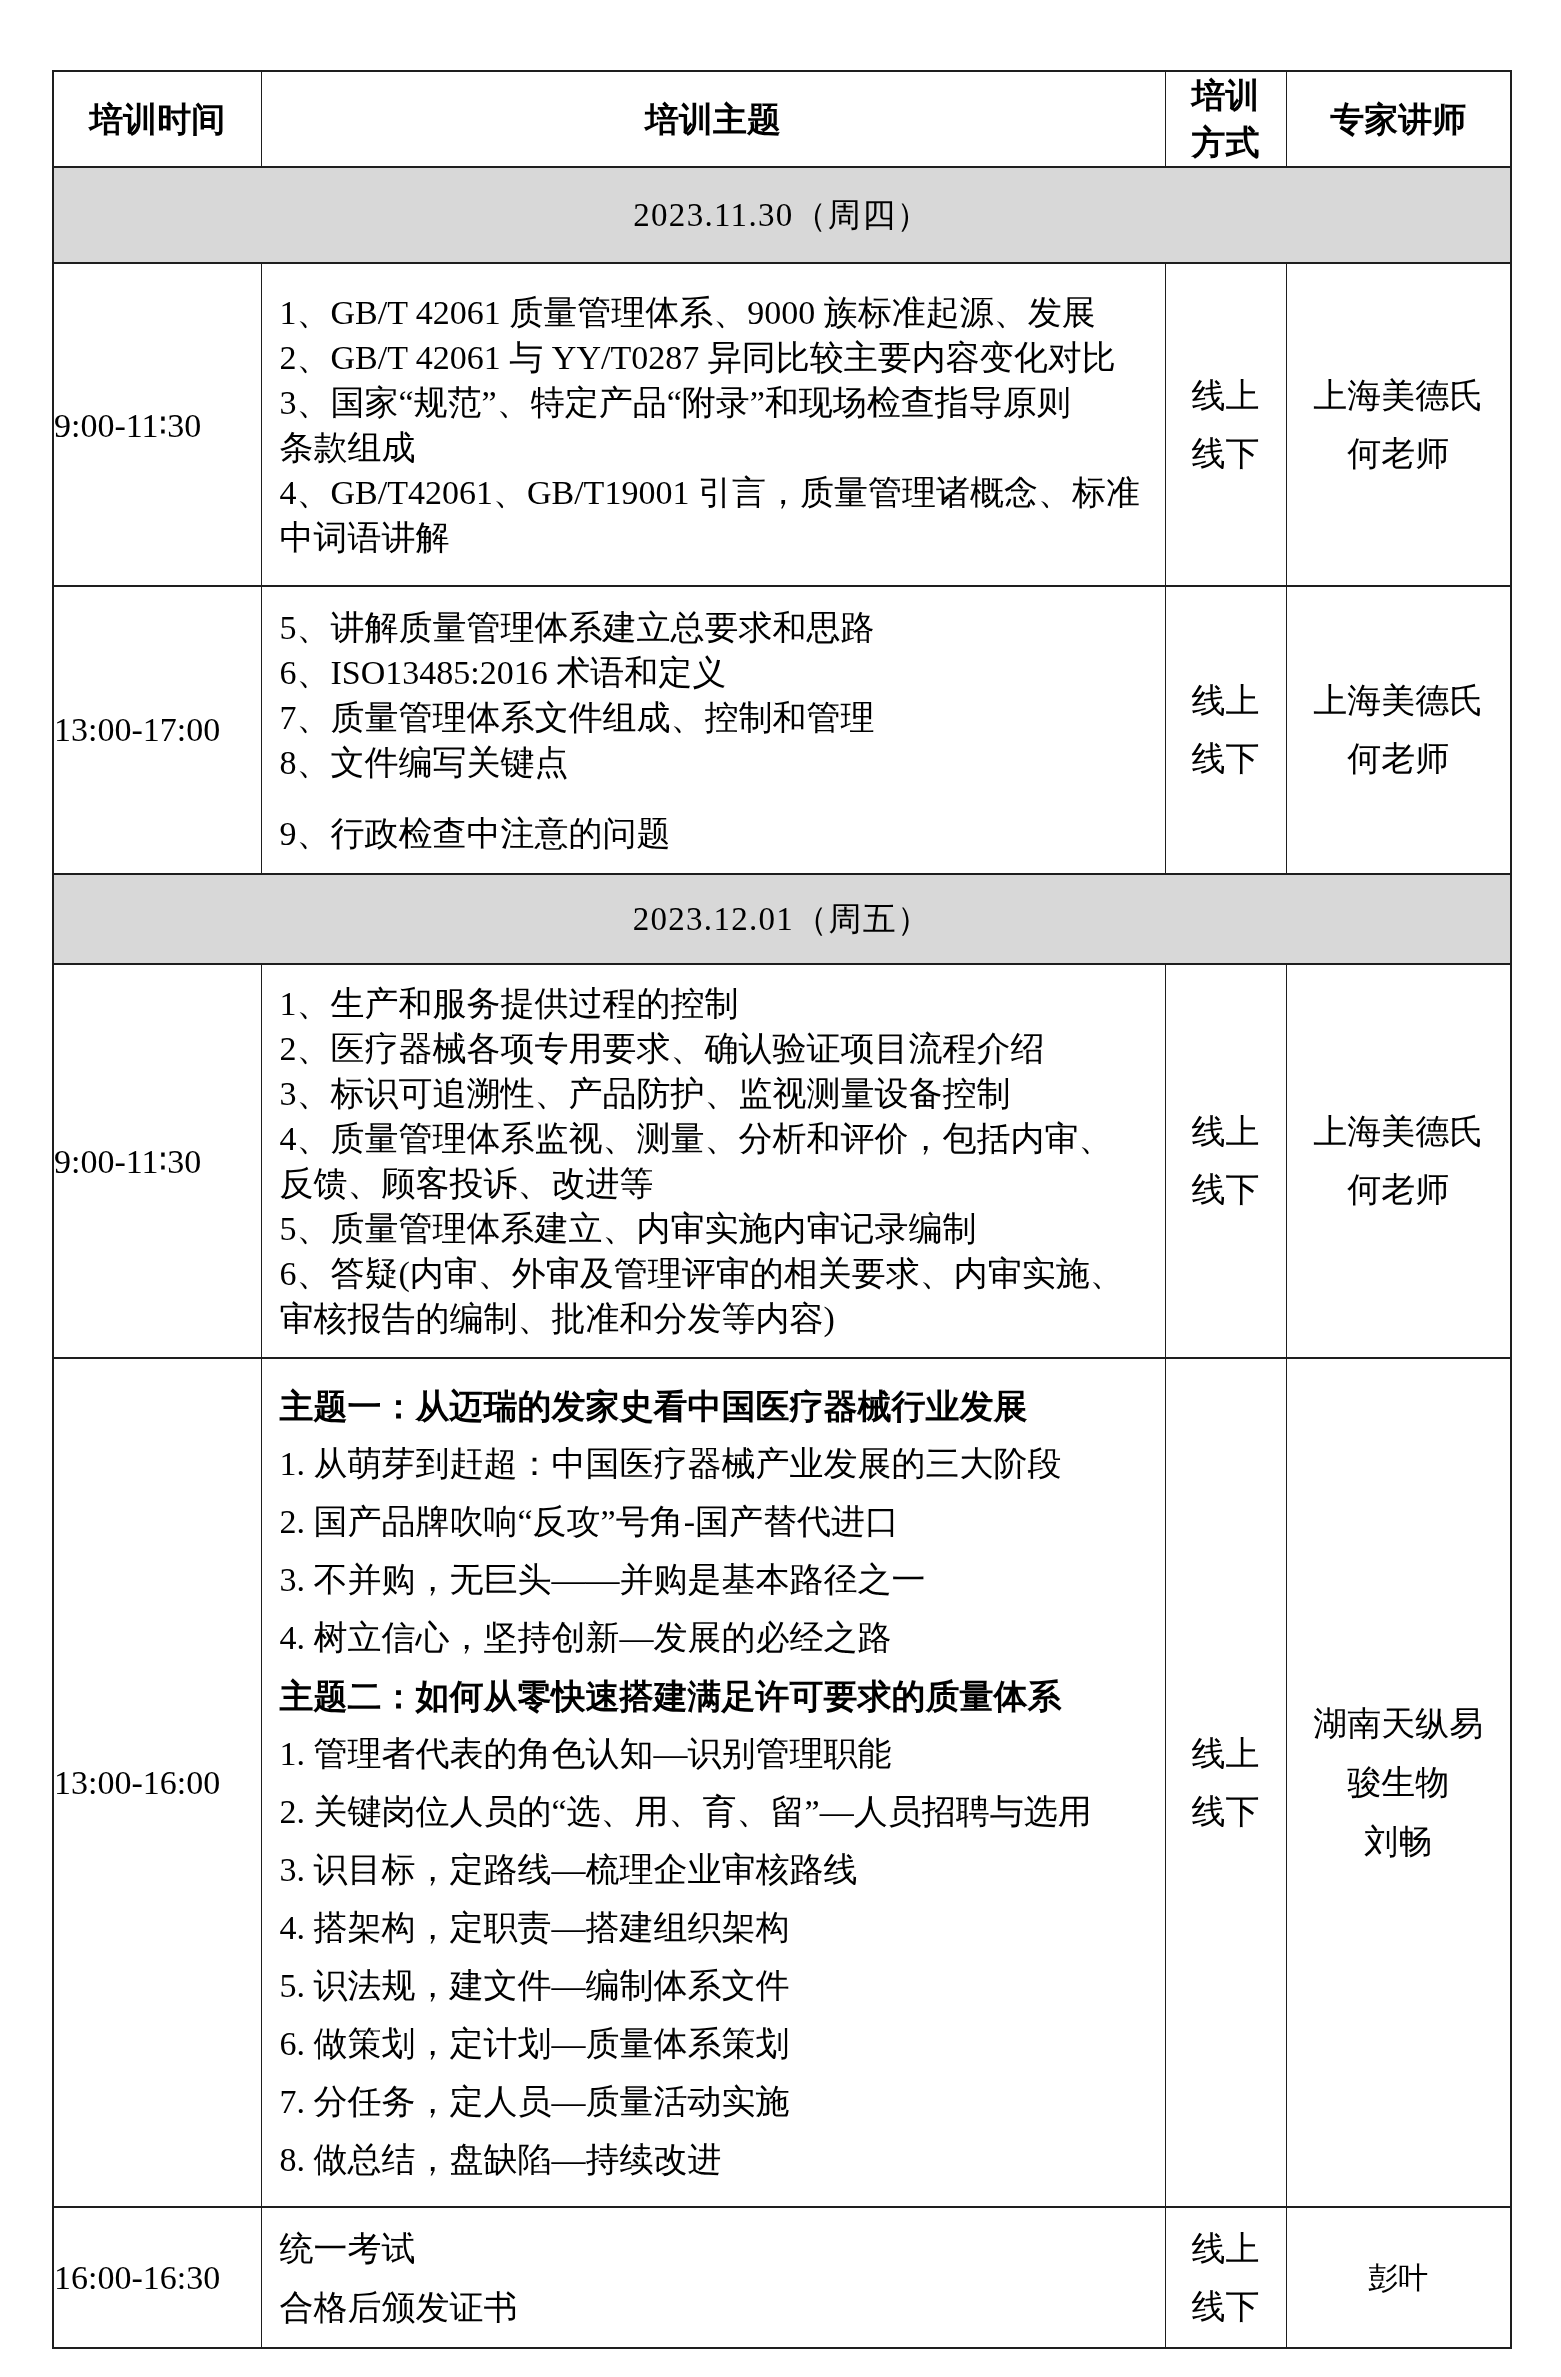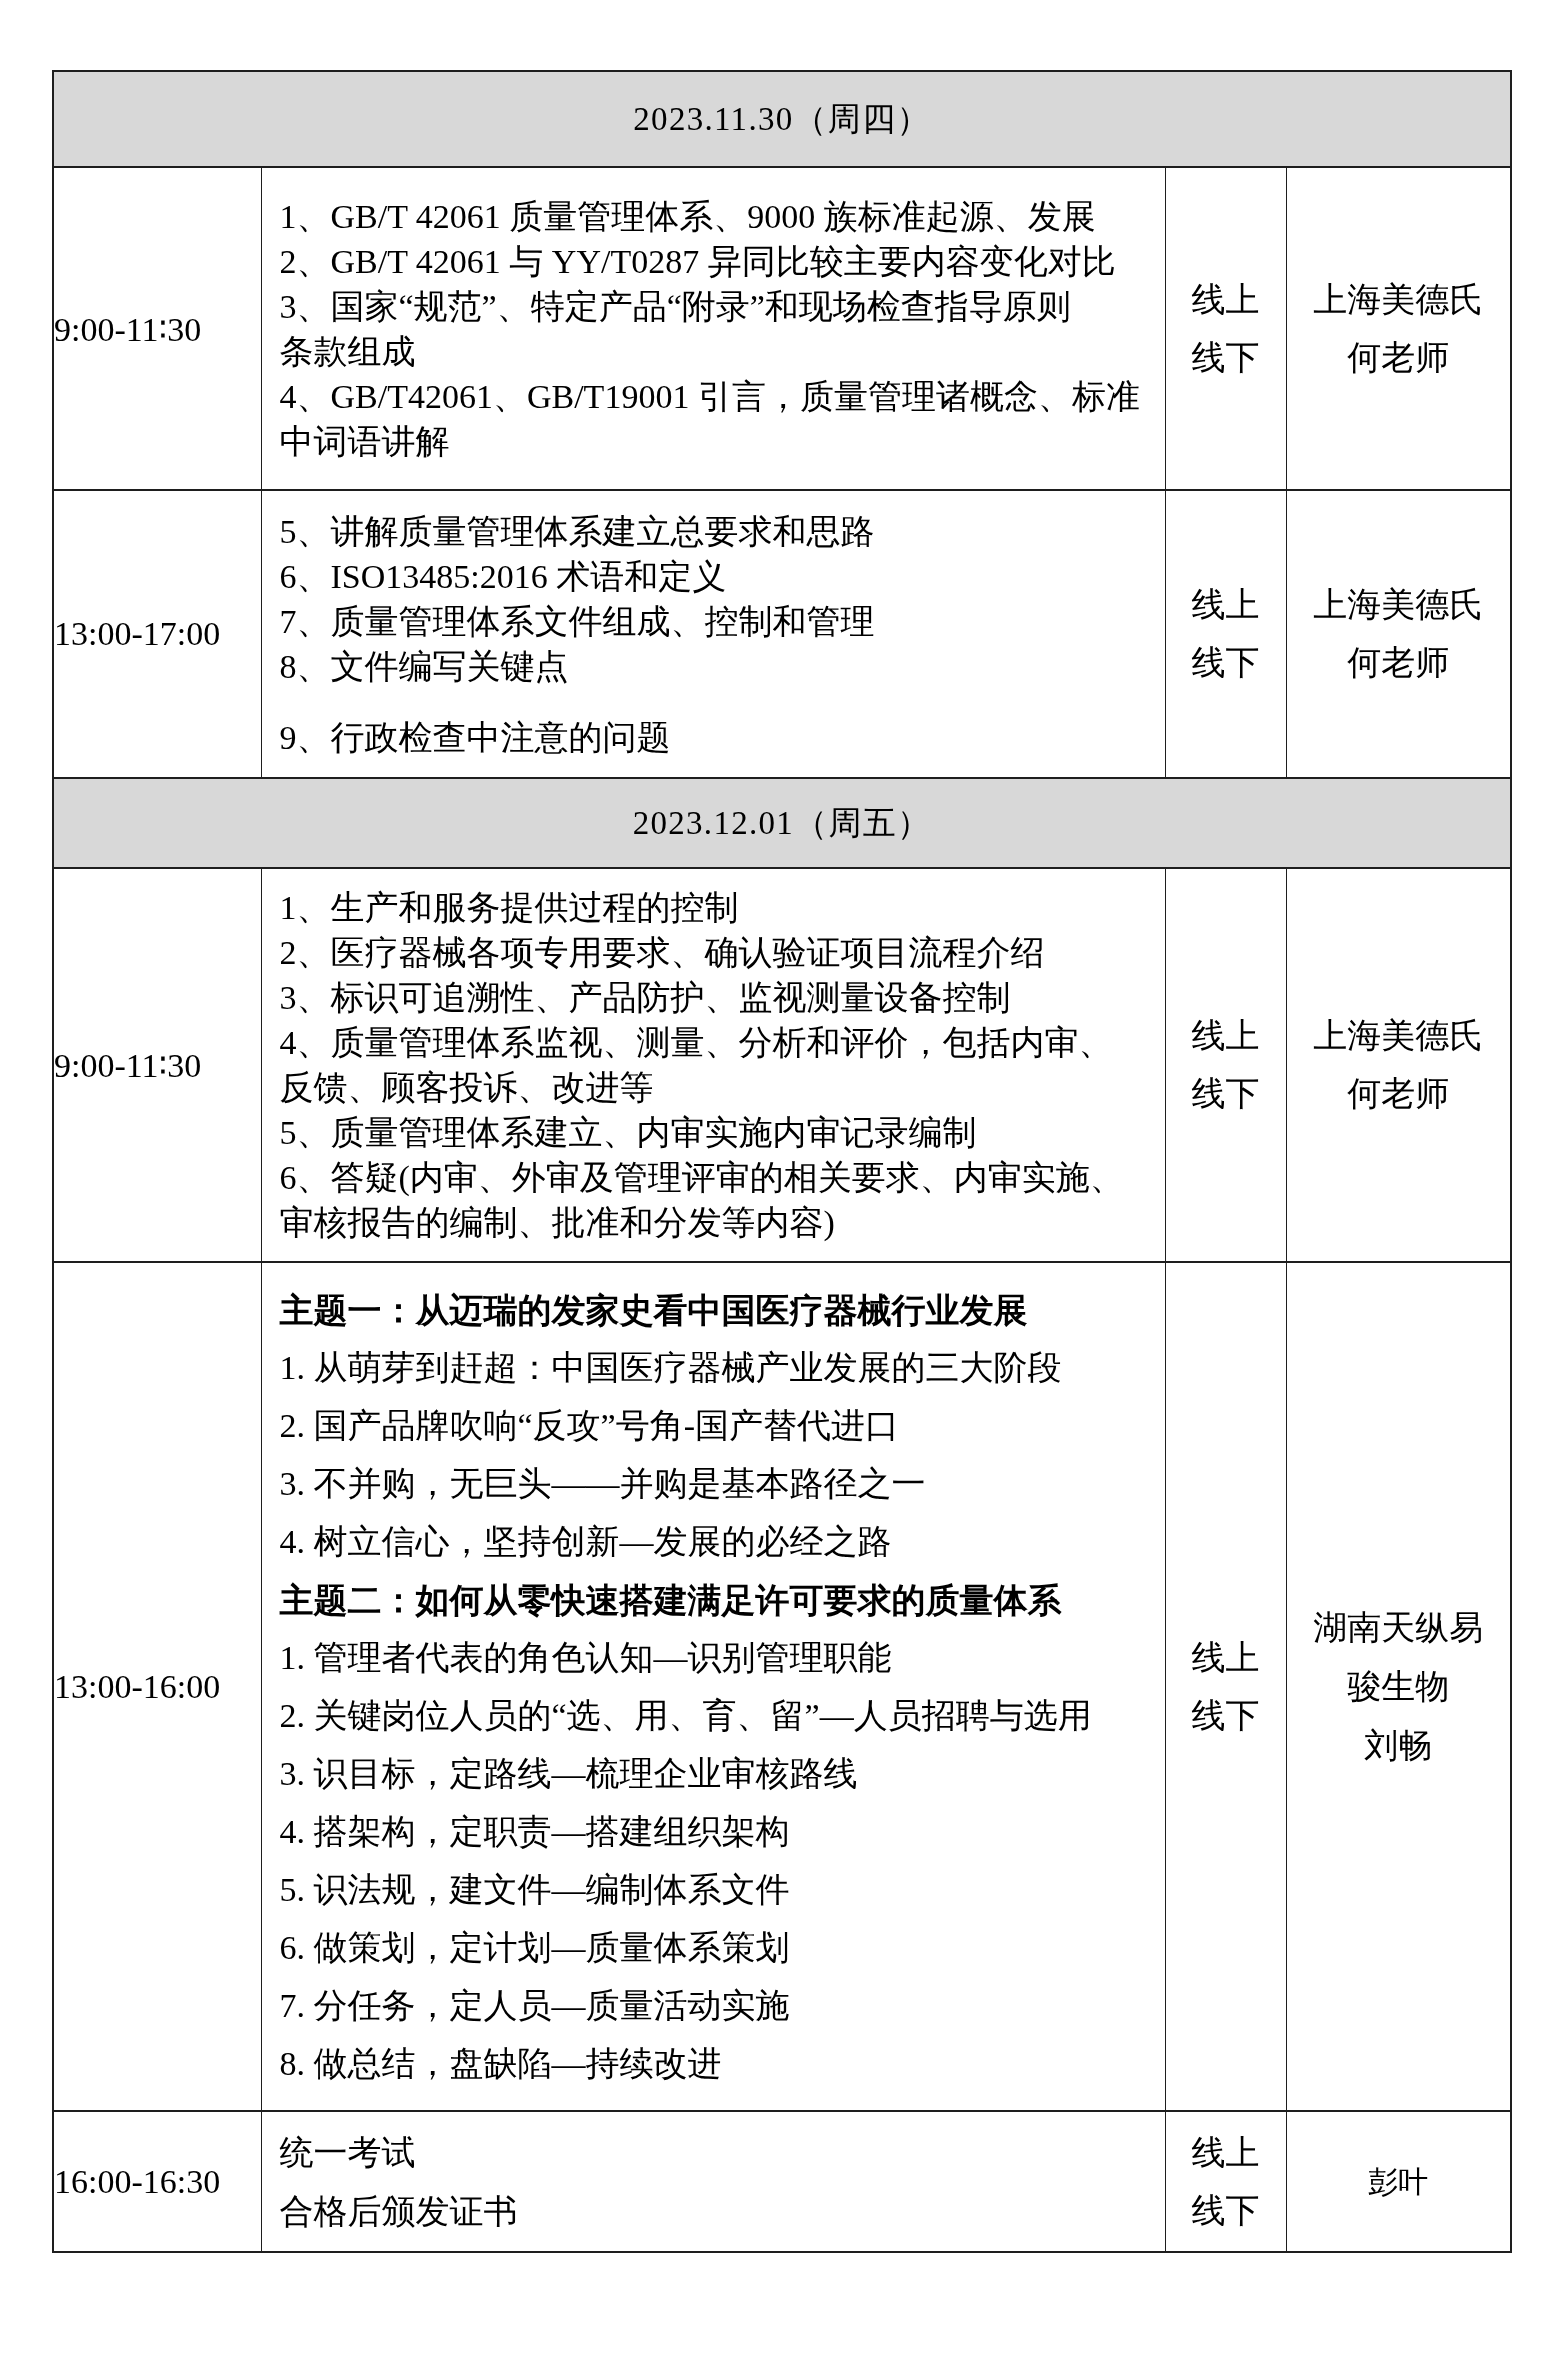--- a/index.html
+++ b/index.html
@@ -89,20 +89,28 @@
 
 <table class="schedule">
   <colgroup>
     <col style="width:208px">
     <col style="width:904px">
     <col style="width:121px">
     <col style="width:225px">
   </colgroup>
 
   <tbody>
+      <tr class="h-hdr">
+    <th>培训时间</th>
+    <th>培训主题</th>
+    <th>
+      <div class="narrow">培训方式</div>
+    </th>
+    <th>专家讲师</th>
+  </tr>
 
   <tr class="h-d1 date-row">
     <td colspan="4">2023.11.30（周四）</td>
   </tr>
 
   <tr class="h-r1">
     <td class="time">9:00-11∶30</td>
     <td class="topics">
       <div class="topic">1、GB/T 42061 质量管理体系、9000 族标准起源、发展</div>
       <div class="topic">2、GB/T 42061 与 YY/T0287 异同比较主要内容变化对比</div>

